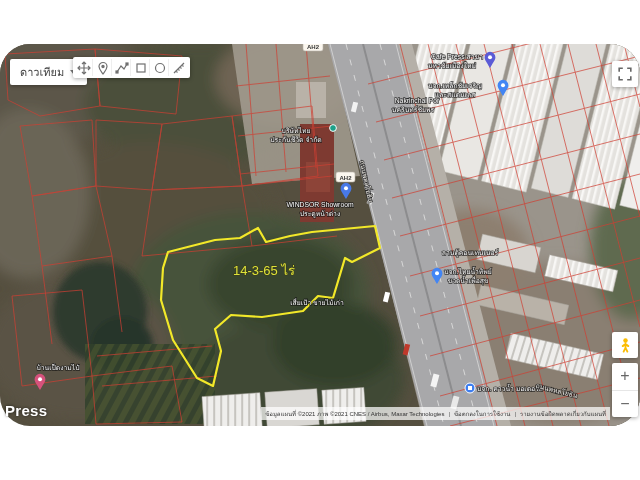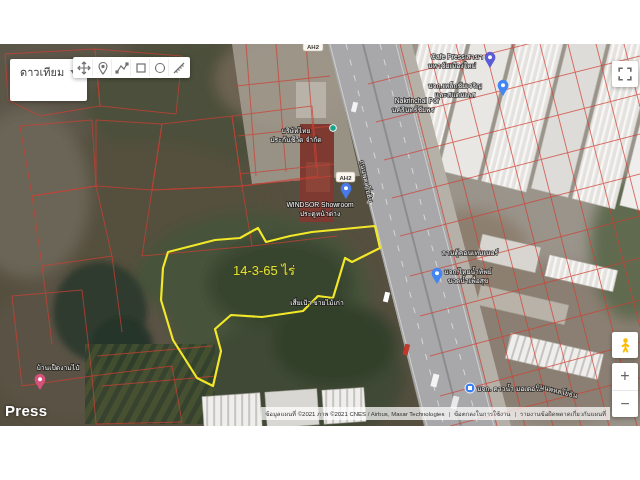--- a/index.html
+++ b/index.html
@@ -1,23 +1,23 @@
 <!DOCTYPE html>
 <html><head>
 <meta charset="utf-8">
 <style>
   html,body{margin:0;padding:0;}
   body{width:640px;height:480px;background:#fff;font-family:"Liberation Sans",sans-serif;position:relative;overflow:hidden;}
   .screen{position:absolute;left:0;top:0;width:640px;height:480px;background:#fff;}
-  .map-wrap{position:absolute;left:0;top:44px;width:640px;height:382px;overflow:hidden;background:#e5e5e5;}
+  .map-wrap{position:absolute;left:0;top:44px;width:640px;height:382px;overflow:hidden;background:#e5e5e5;border-radius:30px;}
   .map-wrap svg{display:block;}
 
   
   .sat-btn{position:absolute;left:10px;top:59px;background:#fff;border-radius:2px;
-    box-shadow:0 1px 4px rgba(0,0,0,.35);padding:4px 9px 20px 10px;font-size:11px;color:#444;
+    box-shadow:0 1px 4px rgba(0,0,0,.35);padding:4px 9px 4px 10px;font-size:11px;color:#444;
     display:flex;align-items:center;gap:6px;cursor:pointer;}
   .caret{width:0;height:0;border-left:4px solid transparent;border-right:4px solid transparent;border-top:5px solid #777;}
   .toolbar{position:absolute;left:73px;top:57px;background:#fff;border-radius:2px;
     box-shadow:0 1px 4px rgba(0,0,0,.35);display:flex;align-items:center;padding:2px 3px;gap:2px;}
   .tool{width:16px;height:17px;display:flex;align-items:center;justify-content:center;cursor:pointer;border-right:1px solid #eee;}
   .tool:last-child{border-right:none;}
   .sq-btn{position:absolute;background:#fff;border-radius:2px;box-shadow:0 1px 4px rgba(0,0,0,.35);
     display:flex;align-items:center;justify-content:center;cursor:pointer;}
   .fullscreen-btn{left:612px;top:61px;width:26px;height:26px;}
   .pegman-btn{left:612px;top:332px;width:26px;height:26px;}

